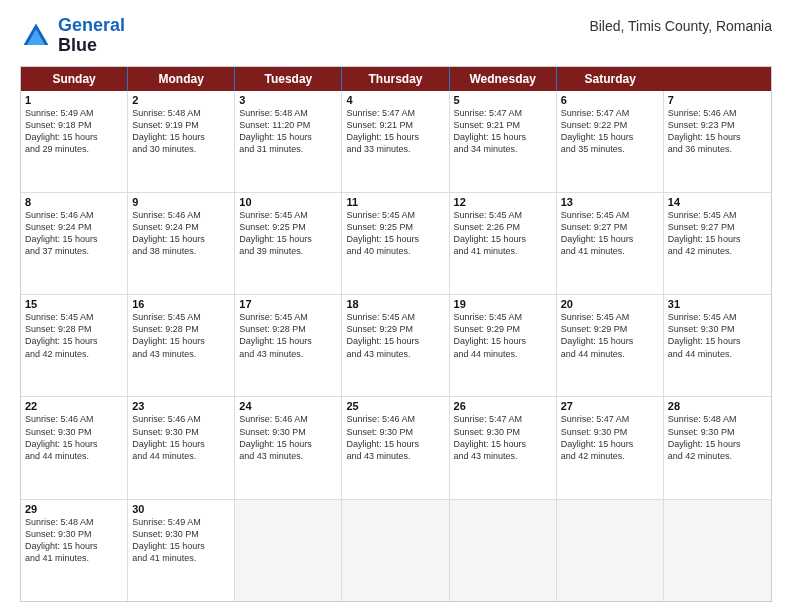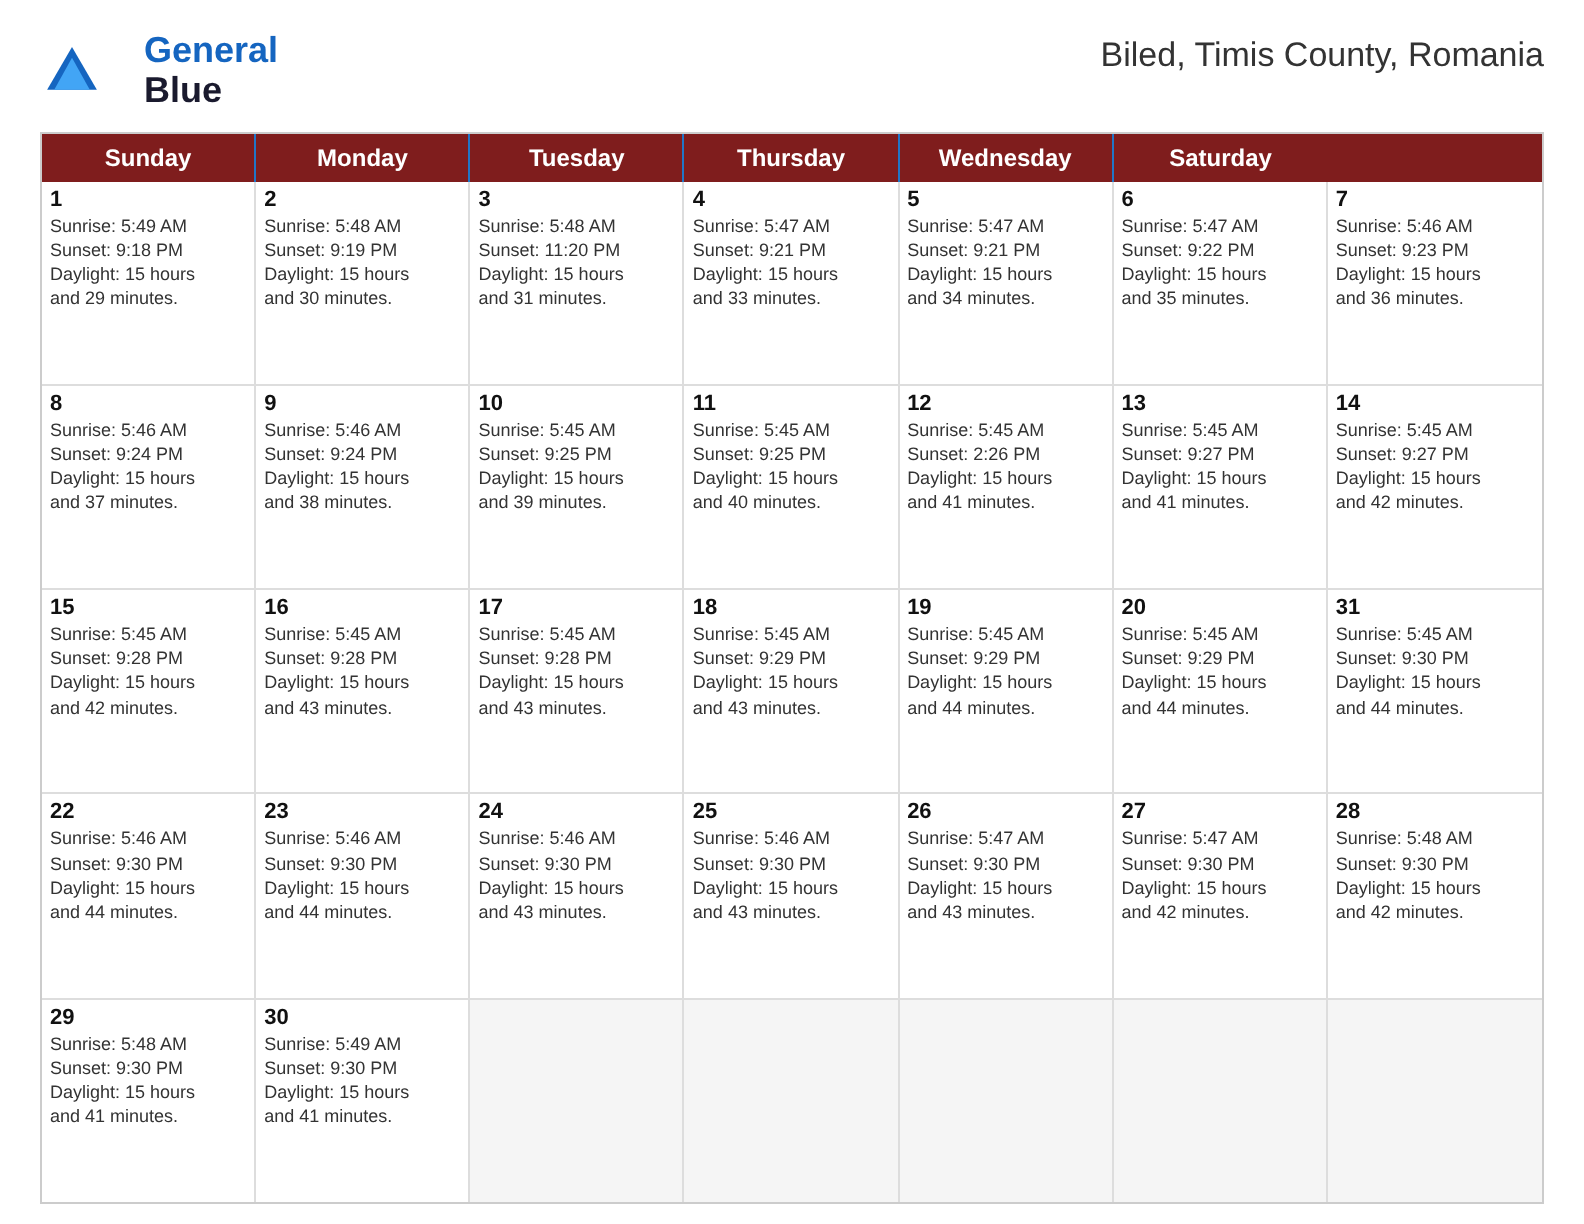--- a/index.html
+++ b/index.html
@@ -19,21 +19,21 @@
     }
     .header {
       display: flex;
       justify-content: space-between;
       align-items: flex-start;
       margin-bottom: 10px;
     }
     .logo {
       display: flex;
       align-items: center;
-      gap: 20px;
+      gap: 6px;
     }
     .logo-text {
       font-size: 18px;
       font-weight: bold;
       color: #1a1a2e;
       line-height: 1.1;
     }
     .logo-text span {
       color: #1565c0;
     }
@@ -44,21 +44,21 @@
     .title-block {
       text-align: right;
     }
     .month-title {
       font-size: 32px;
       font-weight: bold;
       color: #1a1a2e;
       line-height: 1.1;
     }
     .location {
-      font-size: 17px;
+      font-size: 14px;
       color: #333;
       margin-top: 2px;
     }
     .calendar {
       flex: 1;
       display: flex;
       flex-direction: column;
       border: 1px solid #ccc;
     }
     .cal-header {

